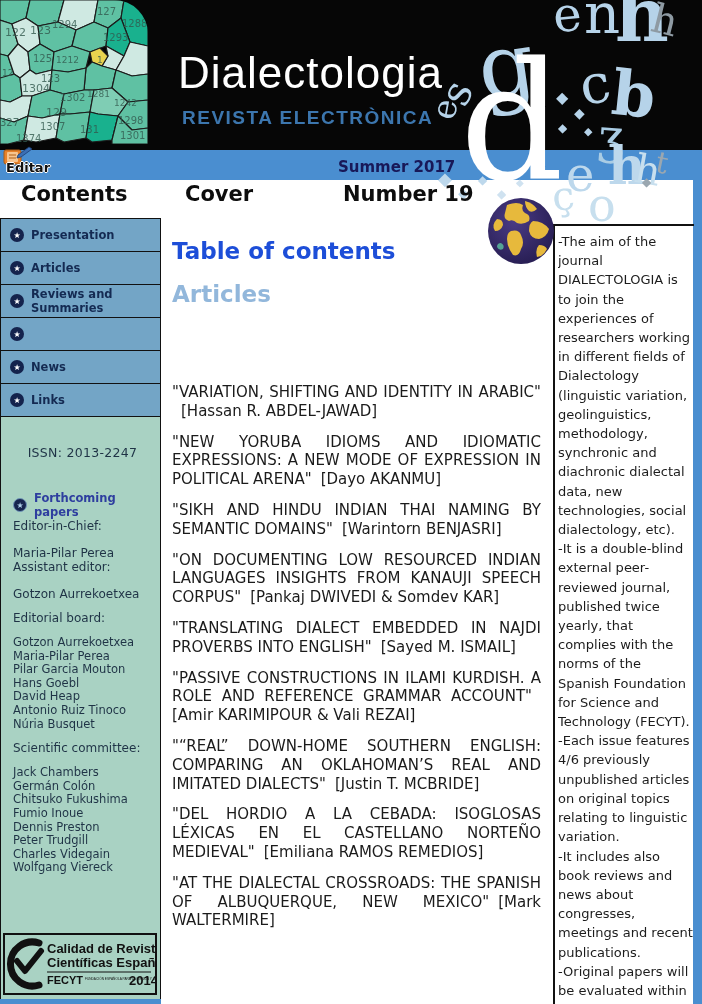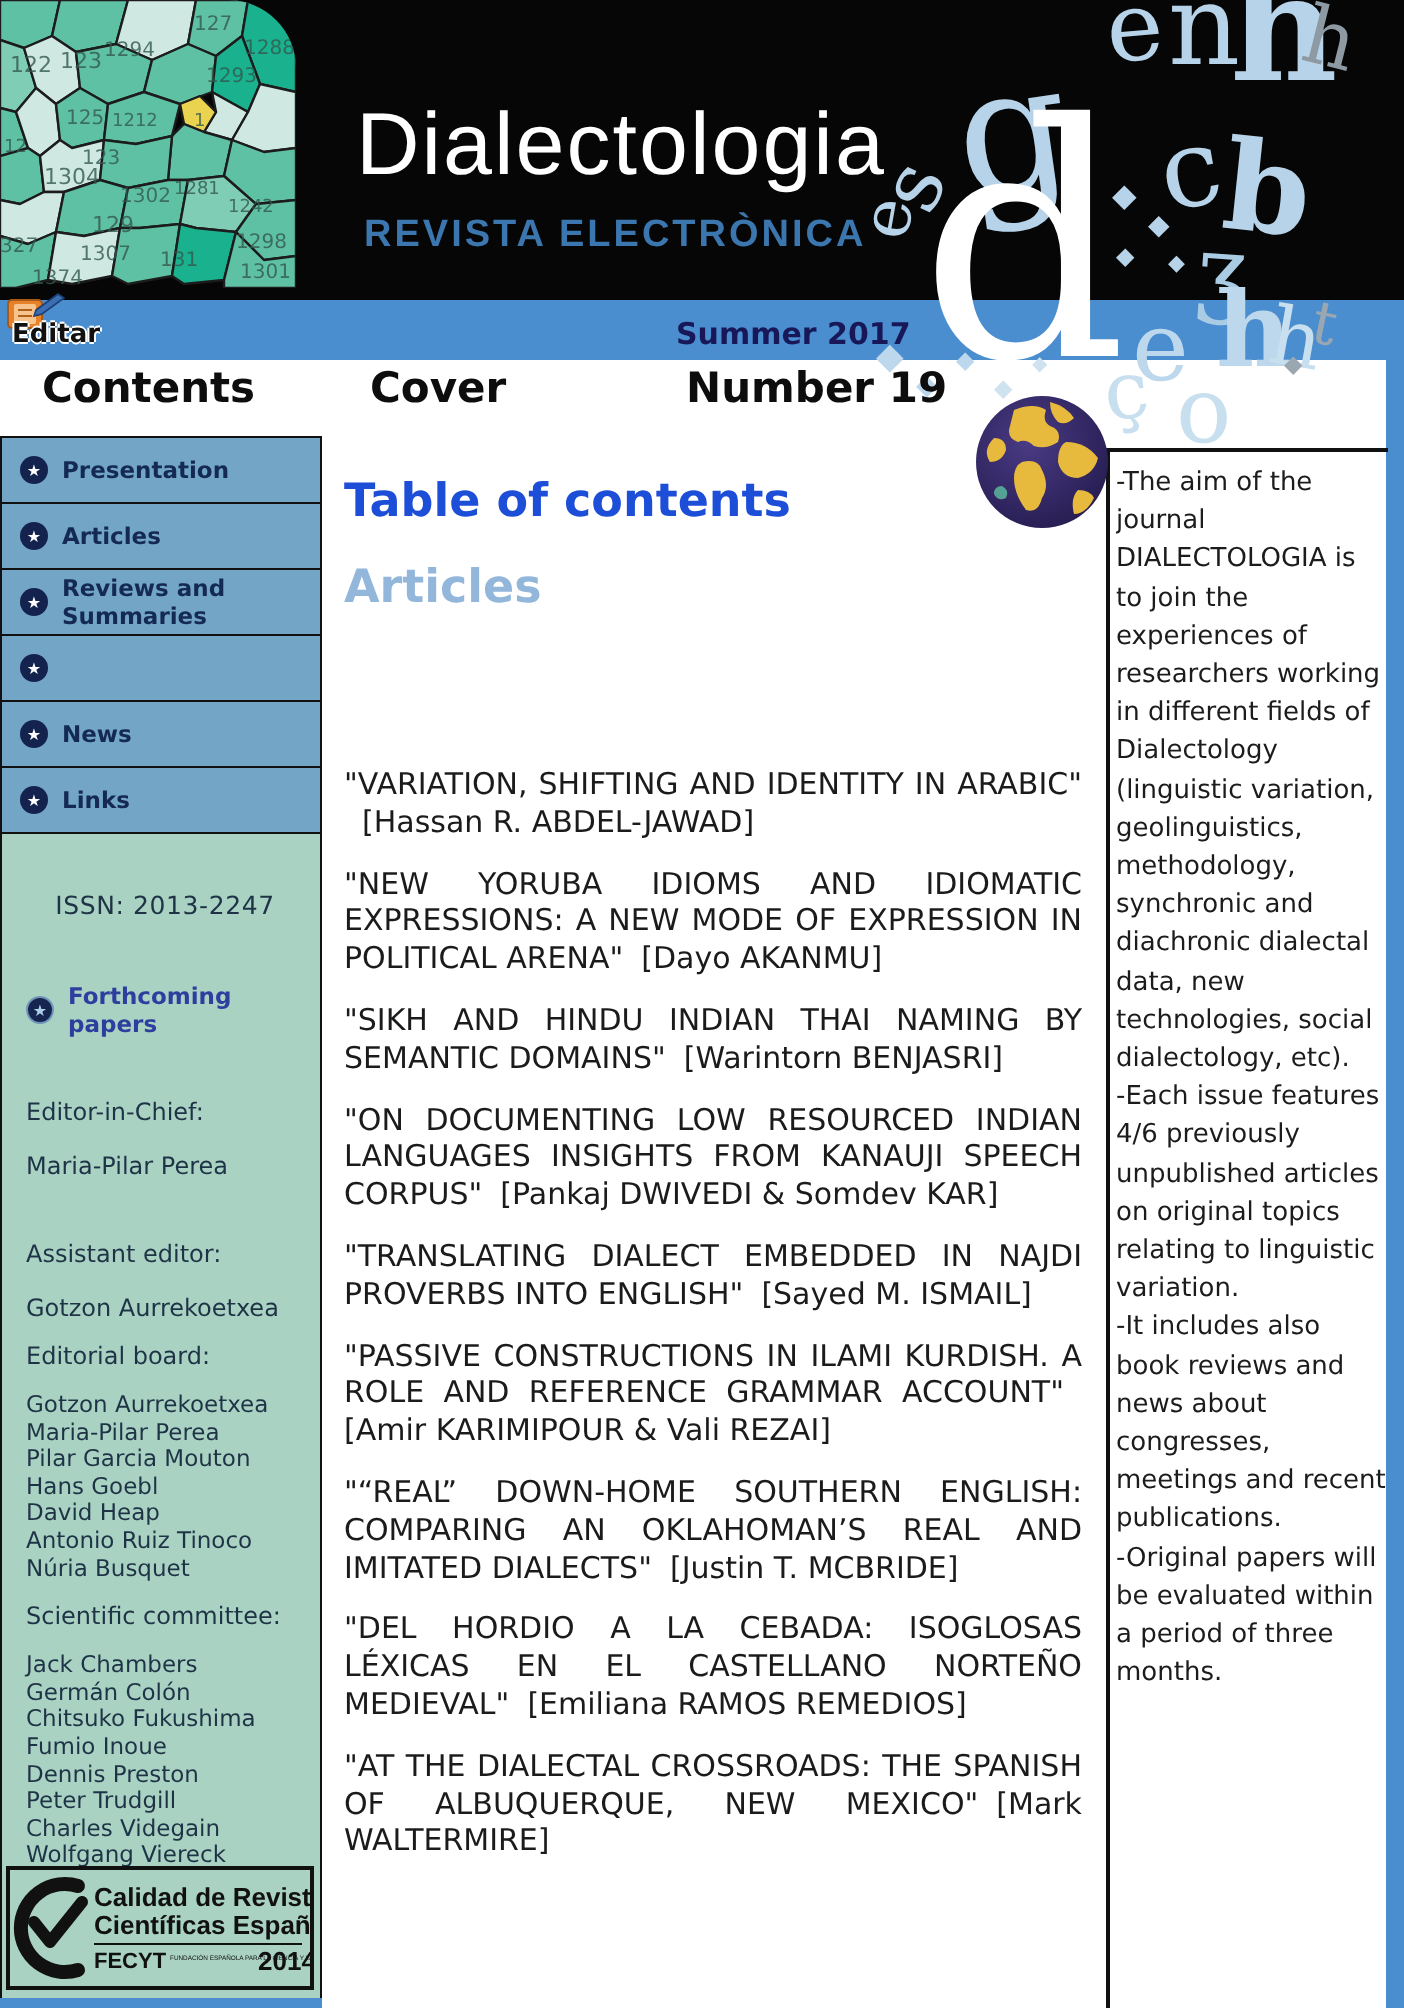--- a/index.html
+++ b/index.html
@@ -48,21 +48,21 @@
     font-family:"DejaVu Sans",sans-serif; }
   .menu-label { font-size:11.5px; font-weight:bold; color:#142a52; }
 
   .green-panel { left:0; top:417px; width:161px; height:582px; background:#a9d2c3;
     border-left:1px solid #111; border-right:1px solid #111; z-index:2;
     padding:28px 8px 0 12px; color:#1f3346; }
   .issn { font-size:12.5px; letter-spacing:.3px;text-align:center; }
   .forthcoming { margin-top:31px; display:flex; align-items:center; cursor:pointer; }
   .forthcoming .star-ic { background:#16254f; color:#aecfe8; border:1px solid #6f94b8; }
   .forthcoming .lbl { font-size:11.5px; font-weight:bold; color:#2e3e9f; }
-  .side-label { margin-top:30px; font-size:12px; }
+  .side-label { font-size:12px; }
   .side-name  { margin-top:13px; font-size:12px; }
   .side-head  { margin-top:10px; font-size:12px; }
   .name-list  { margin-top:11px; }
   .name-line  { font-size:11.5px; line-height:13.6px; }
 
   .fecyt-box { left:3px; top:933px; width:154px; height:62px; border:2px solid #111; z-index:3; }
   .green-bottom-strip { left:0; top:999px; width:161px; height:5px; background:#4a8ed0; z-index:2; }
 
   
   .main-title { left:172px; top:238px; font-size:23px; font-weight:bold; color:#1d4ed8; }
@@ -304,18 +304,19 @@
       <p class="toc-item"><span>"PASSIVE CONSTRUCTIONS IN ILAMI KURDISH. A ROLE AND REFERENCE GRAMMAR ACCOUNT"</span><span class="gap"></span><span>[Amir KARIMIPOUR &amp; Vali REZAI]</span></p>
       <p class="toc-item"><span>"“REAL” DOWN-HOME SOUTHERN ENGLISH: COMPARING AN OKLAHOMAN’S REAL AND IMITATED DIALECTS"</span><span class="gap"></span><span>[Justin T. MCBRIDE]</span></p>
       <p class="toc-item"><span>"DEL HORDIO A LA CEBADA: ISOGLOSAS LÉXICAS EN EL CASTELLANO NORTEÑO MEDIEVAL"</span><span class="gap"></span><span>[Emiliana RAMOS REMEDIOS]</span></p>
       <p class="toc-item"><span>"AT THE DIALECTAL CROSSROADS: THE SPANISH OF ALBUQUERQUE, NEW MEXICO"</span><span class="gap"></span><span>[Mark WALTERMIRE]</span></p>
     </div>
 
   <div class="abs hline-right"></div>
   <div class="abs vline-right"></div>
   <div class="abs aside">
       <p class="aside-p">-The aim of the journal DIALECTOLOGIA is to join the experiences of researchers working in different fields of Dialectology (linguistic variation, geolinguistics, methodology, synchronic and diachronic dialectal data, new technologies, social dialectology, etc).</p>
+      <p class="aside-p">-It is a double-blind external peer-reviewed journal, published twice yearly, that complies with the norms of the Spanish Foundation for Science and Technology (FECYT).</p>
       <p class="aside-p">-Each issue features 4/6 previously unpublished articles on original topics relating to linguistic variation.</p>
       <p class="aside-p">-It includes also book reviews and news about congresses, meetings and recent publications.</p>
       <p class="aside-p">-Original papers will be evaluated within a period of three months.</p>
     </div>
 
 </div>
 
 </body></html>

